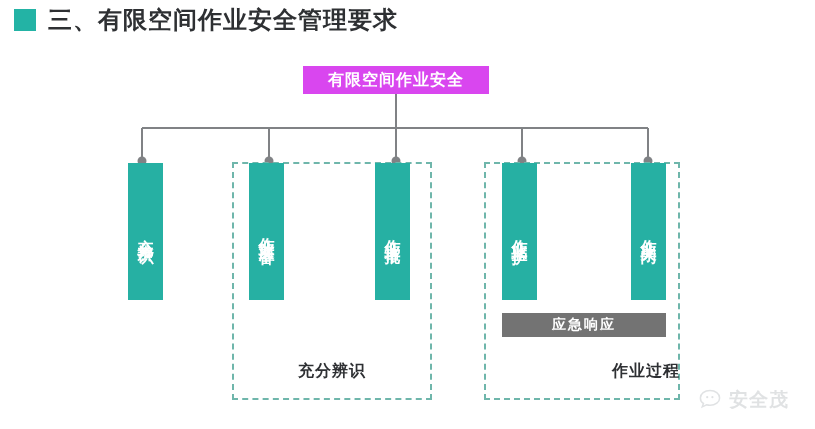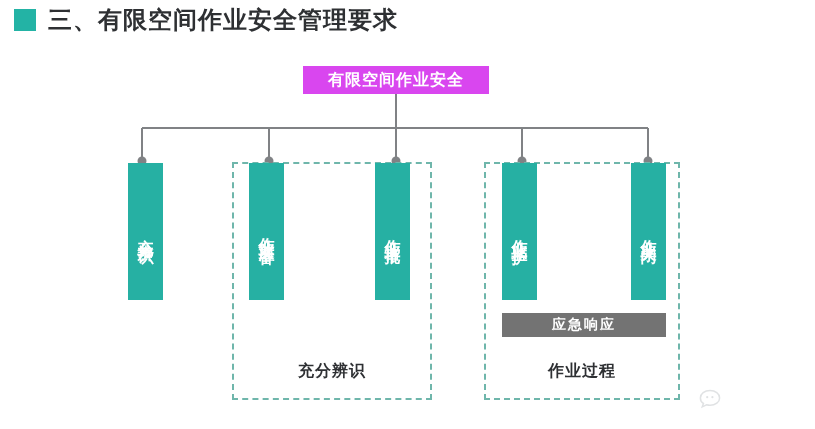--- a/index.html
+++ b/index.html
@@ -96,21 +96,21 @@
   .group-caption {
     position: absolute;
     text-align: center;
     font-size: 16px;
     font-weight: bold;
     color: #2e3033;
     letter-spacing: 1px;
     white-space: nowrap;
   }
   #caption-permit  { left: 232px; top: 361px; width: 200px; }
-  #caption-operate { left: 484px; top: 361px; width: 196px; }
+  #caption-operate { left: 484px; top: 361px; width: 196px; text-align: right; }
 
   
   .pillar {
     position: absolute;
     background: #26b0a3;
     display: flex;
     align-items: center;
     justify-content: center;
   }
   .pillar .label {
@@ -239,15 +239,16 @@
     </div>
 
   </div>
 
   <div id="watermark">
     <svg id="watermark-mark" viewBox="0 0 26 26" xmlns="http://www.w3.org/2000/svg">
       <path d="M13 3.5c5.4 0 9.6 3.2 9.6 7.4 0 4.2-4.2 7.4-9.6 7.4-1.2 0-2.4-.17-3.45-.48l-4.3 2 1.2-3.3C4.2 15.2 3.4 13.4 3.4 10.9 3.4 6.7 7.6 3.5 13 3.5z" fill="none" stroke="#9aa0a6" stroke-width="1.5"></path>
       <circle cx="10.2" cy="10.2" r="1.1" fill="#9aa0a6"></circle>
       <circle cx="15.4" cy="10.2" r="1.1" fill="#9aa0a6"></circle>
     </svg>
+    <span id="watermark-text">安全茂</span>
   </div>
 
 </div>
 
 </body></html>

